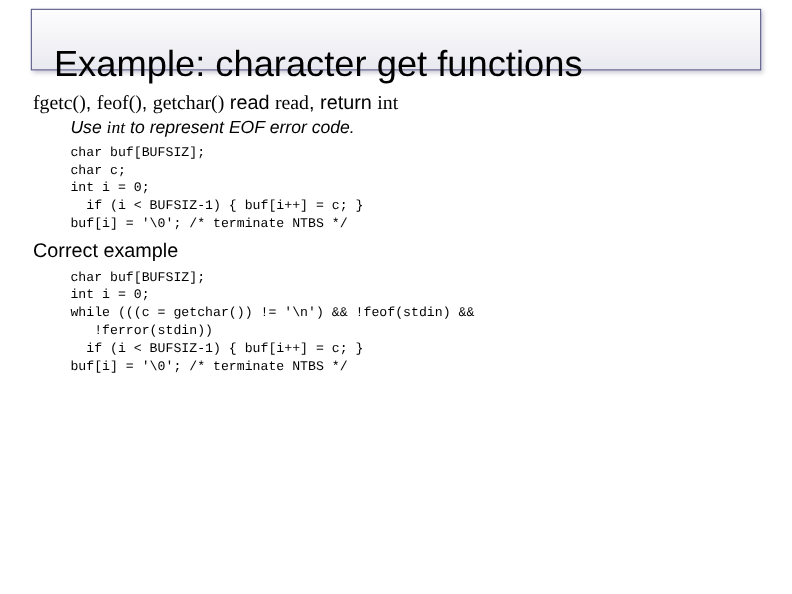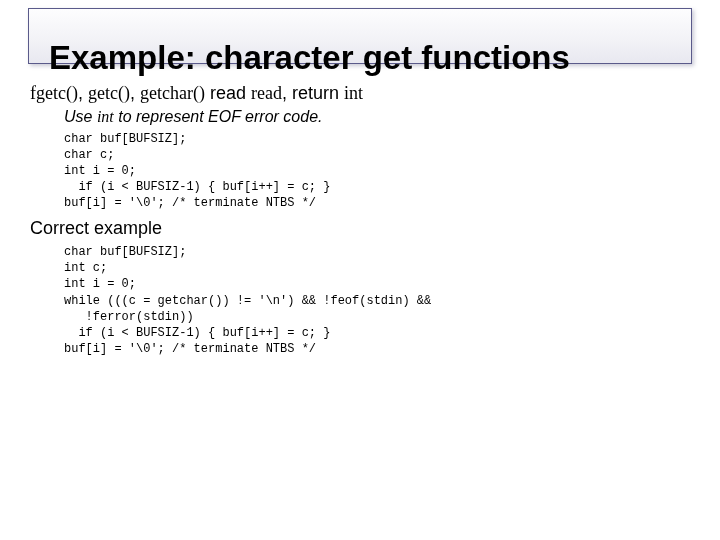--- a/index.html
+++ b/index.html
@@ -28,21 +28,21 @@
     background: linear-gradient(to bottom, #fdfdfe 0%, #f2f2f6 60%, #e8e8f0 100%);
     box-shadow: 2px 2px 4px rgba(80,80,120,0.3);
     display: flex;
     align-items: center;
     padding-left: 20px;
     box-sizing: border-box;
   }
   .title-text {
     font-size: 33px;
     color: #000000;
-    font-weight: bold;
+    font-weight: normal;
     margin-top: 44px;
   }
   .content {
     position: absolute;
     left: 30px;
     top: 78px;
     width: 660px;
   }
   .lvl1 {
     font-size: 18px;
@@ -74,41 +74,40 @@
 
 <div class="slide">
 
   <div class="title-box">
     <span class="title-text">Example: character get functions</span>
   </div>
 
   <div class="content">
 
     <div class="lvl1">
-      <span class="mono">fgetc()</span><span>, </span><span class="mono">getc()</span><span>, </span><span class="mono">getchar()</span><span> read </span><span class="mono">read</span><span>, return </span><span class="mono">int</span>
+      <span class="mono">fgetc()</span><span>, </span><span class="mono">feof()</span><span>, </span><span class="mono">getchar()</span><span> read </span><span class="mono">read</span><span>, return </span><span class="mono">int</span>
     </div>
 
     <div class="lvl2">
       <span>Use </span><span class="mono">int</span><span> to represent EOF error code.</span>
     </div>
 
 
     <div class="codeblock">
       <div class="codeline">char buf[BUFSIZ];</div>
       <div class="codeline">char c;</div>
       <div class="codeline">int i = 0;</div>
       <div class="codeline">  if (i &lt; BUFSIZ-1) { buf[i++] = c; }</div>
       <div class="codeline">buf[i] = '\0'; /* terminate NTBS */</div>
     </div>
 
     <div class="lvl1">Correct example</div>
 
     <div class="codeblock">
       <div class="codeline">char buf[BUFSIZ];</div>
-      <div class="codeline">int c;</div>
       <div class="codeline">int i = 0;</div>
       <div class="codeline">while (((c = getchar()) != '\n') &amp;&amp; !feof(stdin) &amp;&amp;</div>
       <div class="codeline">   !ferror(stdin))</div>
       <div class="codeline">  if (i &lt; BUFSIZ-1) { buf[i++] = c; }</div>
       <div class="codeline">buf[i] = '\0'; /* terminate NTBS */</div>
     </div>
 
   </div>
 </div>
 

